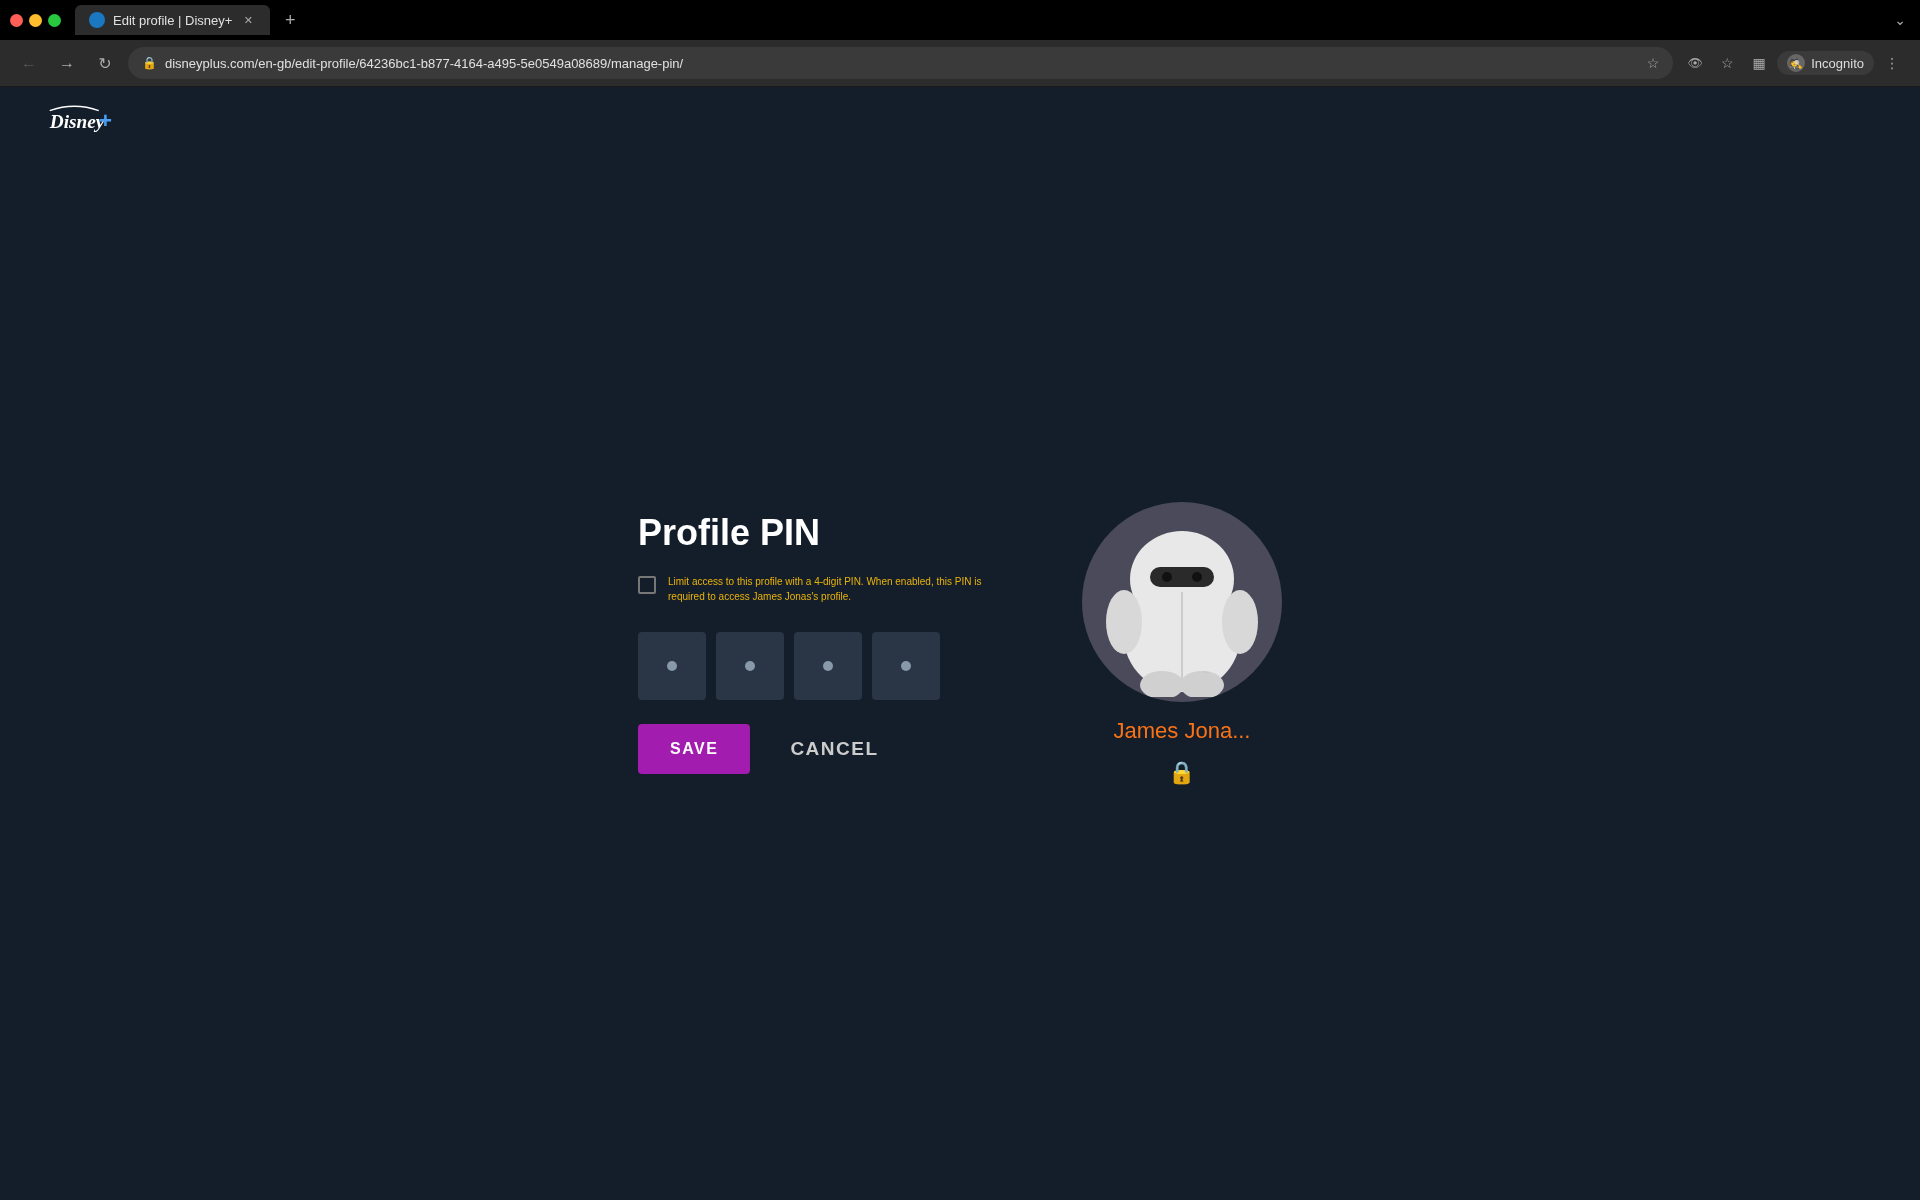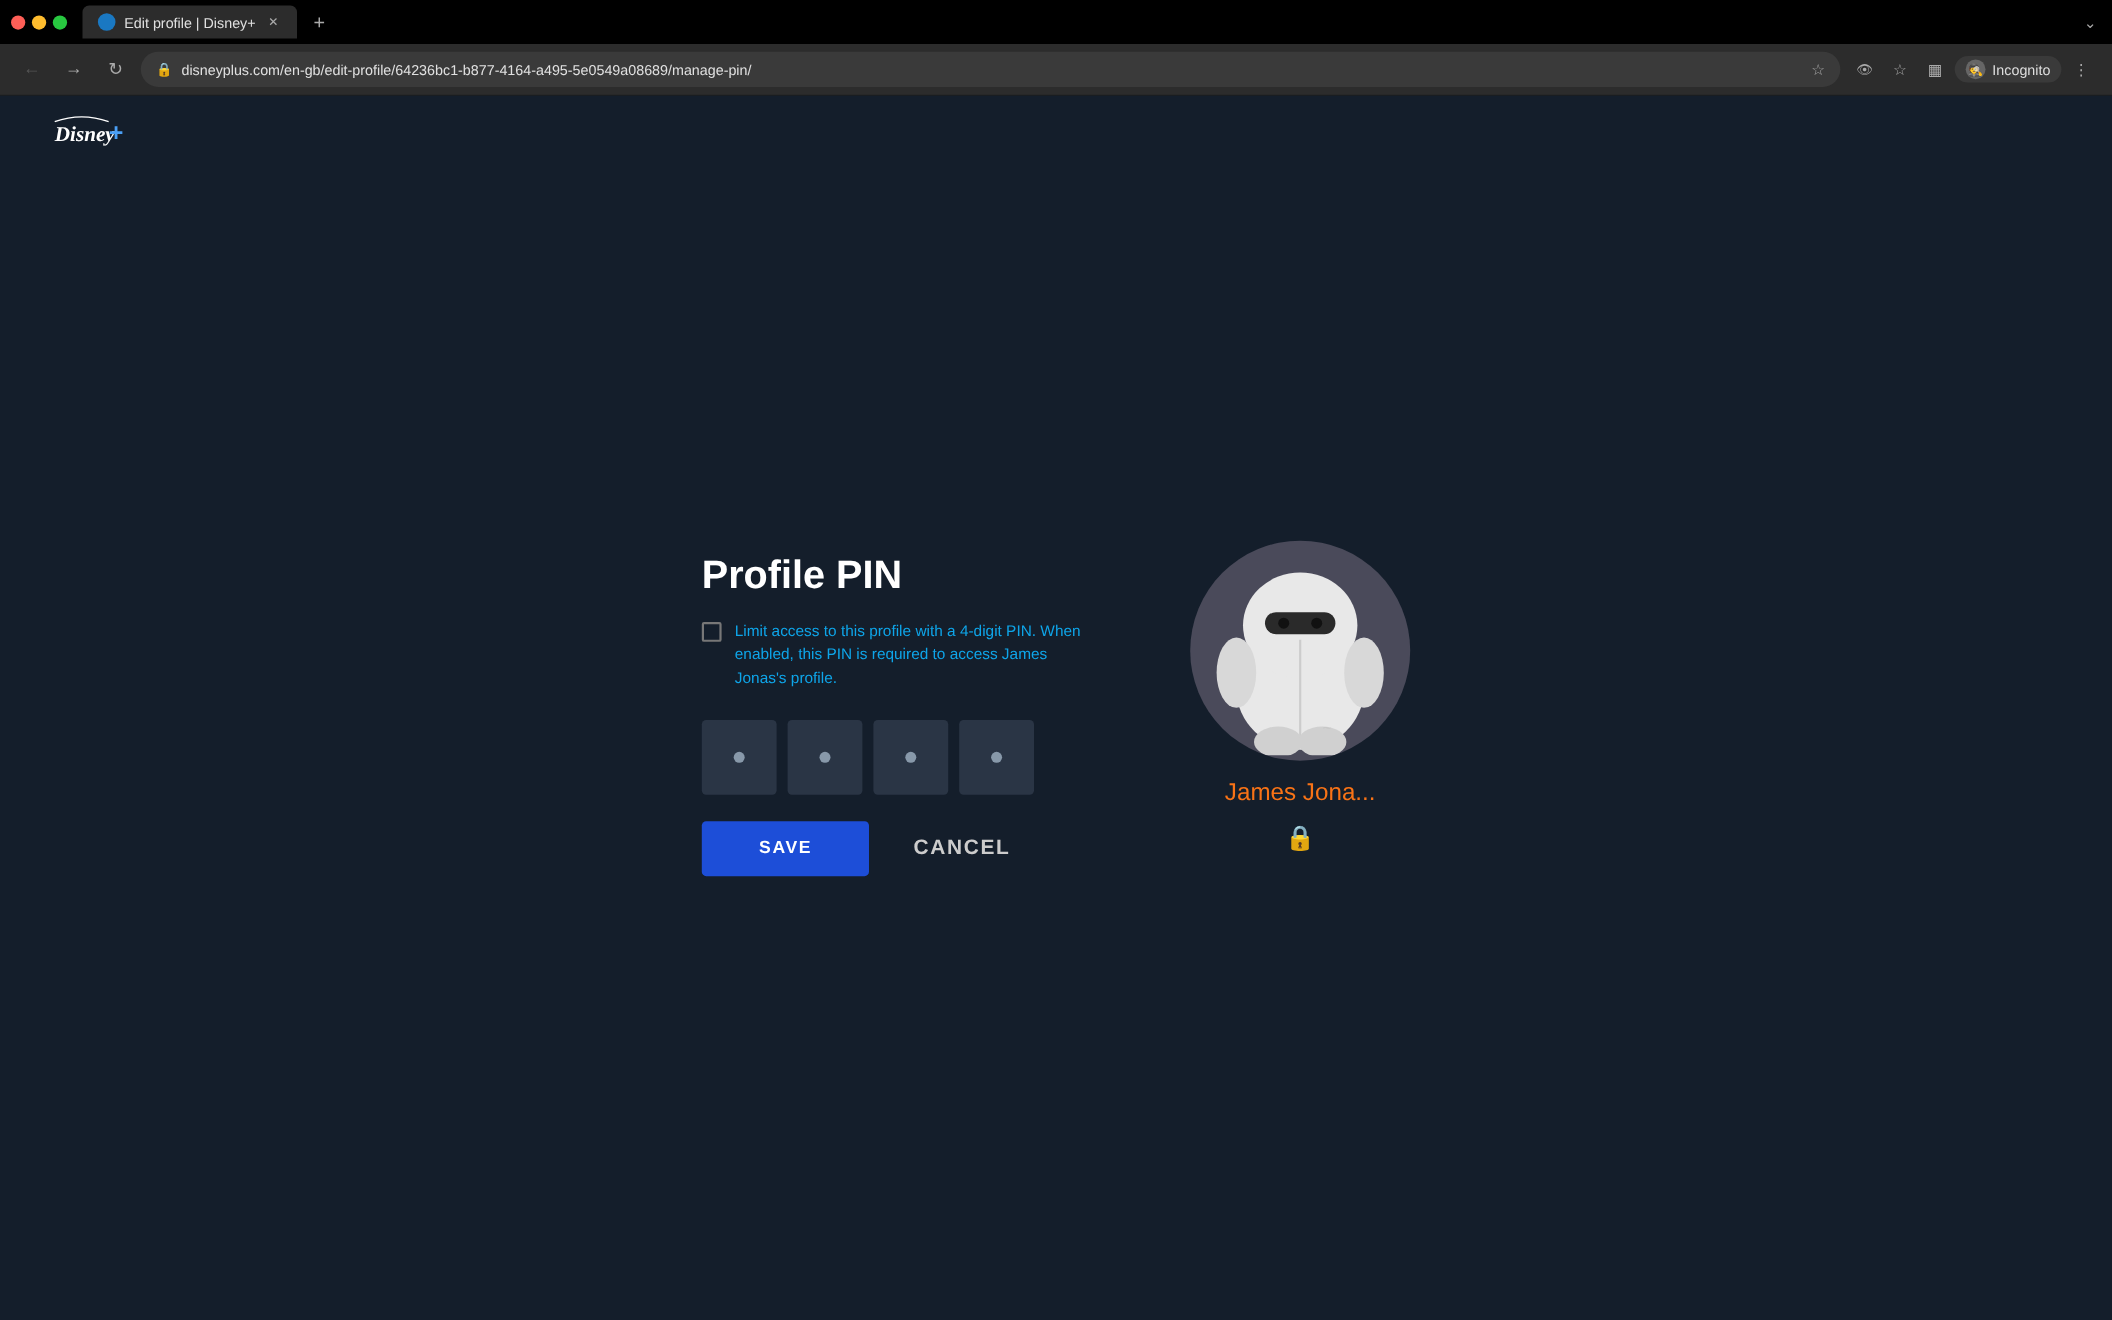--- a/index.html
+++ b/index.html
@@ -251,22 +251,22 @@
       height: 18px;
       border: 2px solid #777;
       border-radius: 2px;
       background: transparent;
       flex-shrink: 0;
       margin-top: 2px;
       cursor: pointer;
     }
 
     .pin-description {
-      font-size: 14px;
-      color: #0ea5e9;
+      font-size: 10px;
+      color: #eab308;
       line-height: 1.5;
     }
 
     .pin-inputs {
       display: flex;
       gap: 10px;
       margin-top: 8px;
     }
 
     .pin-digit-box {
@@ -286,22 +286,22 @@
       background: #8899aa;
     }
 
     .pin-buttons {
       display: flex;
       gap: 12px;
       margin-top: 4px;
     }
 
     .btn-save {
-      padding: 14px 52px;
-      background: #1d4ed8;
+      padding: 14px 32px;
+      background: #a21caf;
       color: #ffffff;
       font-size: 16px;
       font-weight: 700;
       letter-spacing: 1.5px;
       border: none;
       border-radius: 4px;
       cursor: pointer;
     }
 
     .btn-cancel {

